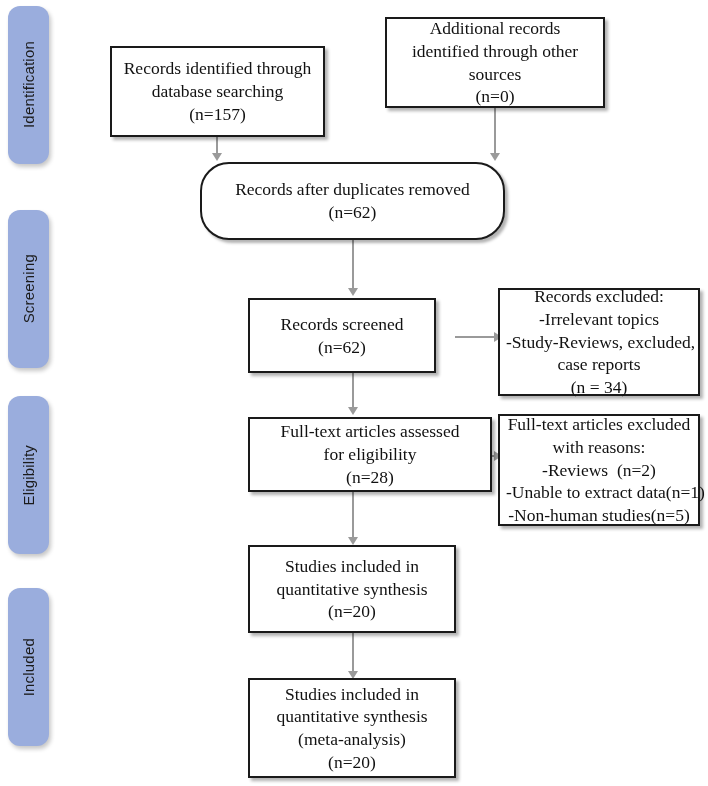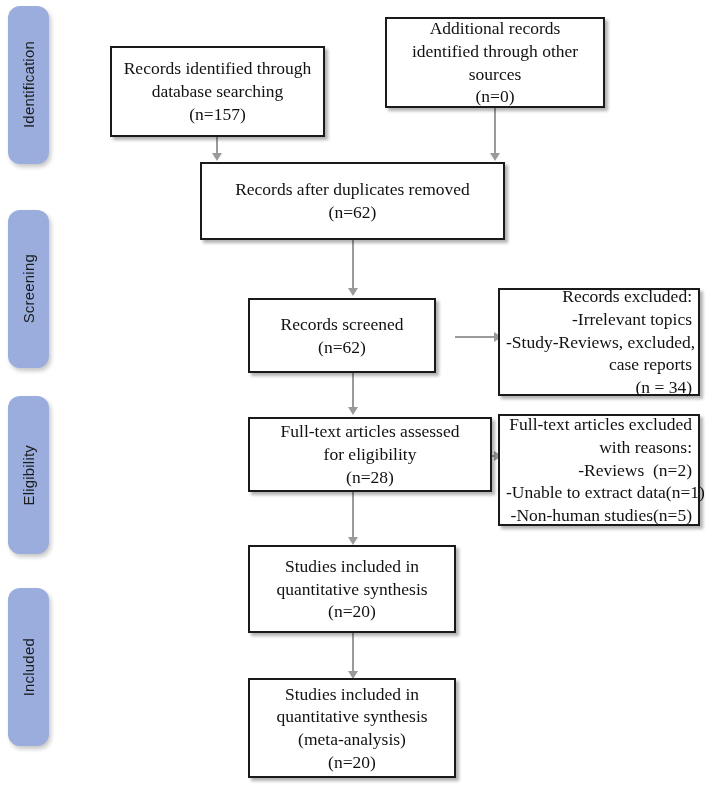--- a/index.html
+++ b/index.html
@@ -48,21 +48,21 @@
     justify-content: center;
     padding: 2px 6px;
   }
   .flow-box .line {
     font-size: 17.5px;
     line-height: 1.30;
     color: #111111;
     white-space: pre;
   }
   .center-box .line { text-align: center; }
-  .left-box  .line { text-align: right; }
+  .left-box  .line { text-align: center; }
 
   
   .vline {
     position: absolute;
     width: 2px;
     background: #9a9a9a;
   }
   .hline {
     position: absolute;
     height: 2px;
@@ -134,21 +134,21 @@
     <div class="line">(n=157)</div>
   </div>
 
   <div class="flow-box center-box" style="left:385px; top:17px; width:220px; height:91px;align-items:center;">
     <div class="line">Additional records</div>
     <div class="line">identified through other</div>
     <div class="line">sources</div>
     <div class="line">(n=0)</div>
   </div>
 
-  <div class="flow-box center-box" style="left:200px; top:162px; width:305px; height:78px;">
+  <div class="flow-box center-box" style="left:200px; top:162px; width:305px; height:78px;border-radius:29px;">
     <div class="line">Records after duplicates removed</div>
     <div class="line">(n=62)</div>
   </div>
 
   <div class="flow-box center-box" style="left:248px; top:298px; width:188px; height:75px;">
     <div class="line">Records screened</div>
     <div class="line">(n=62)</div>
   </div>
 
   <div class="flow-box left-box" style="left:498px; top:288px; width:202px; height:108px;">

